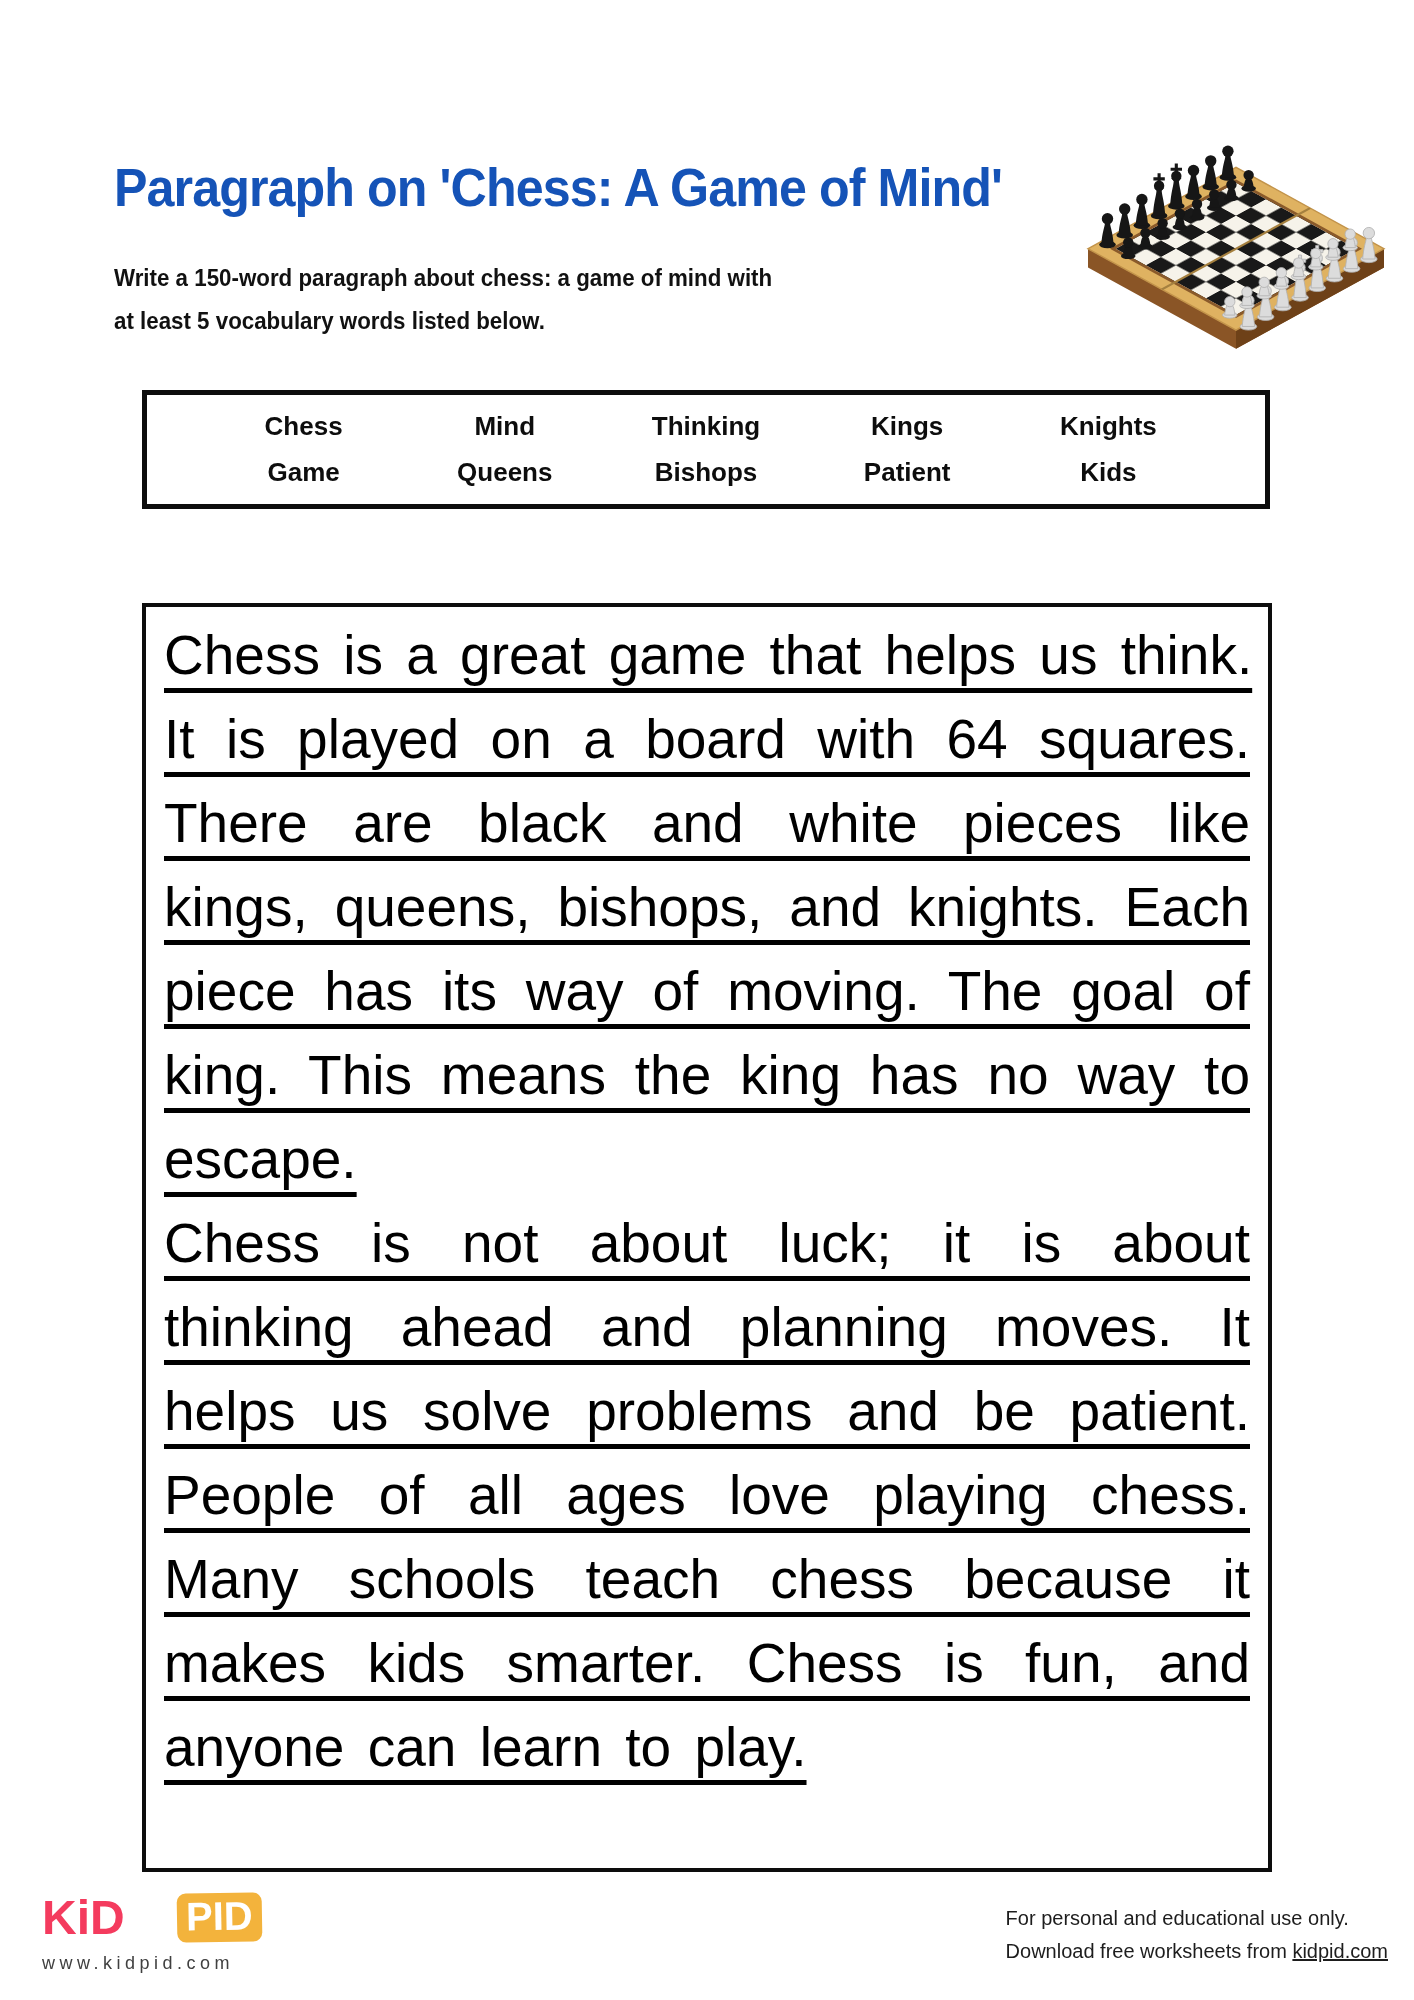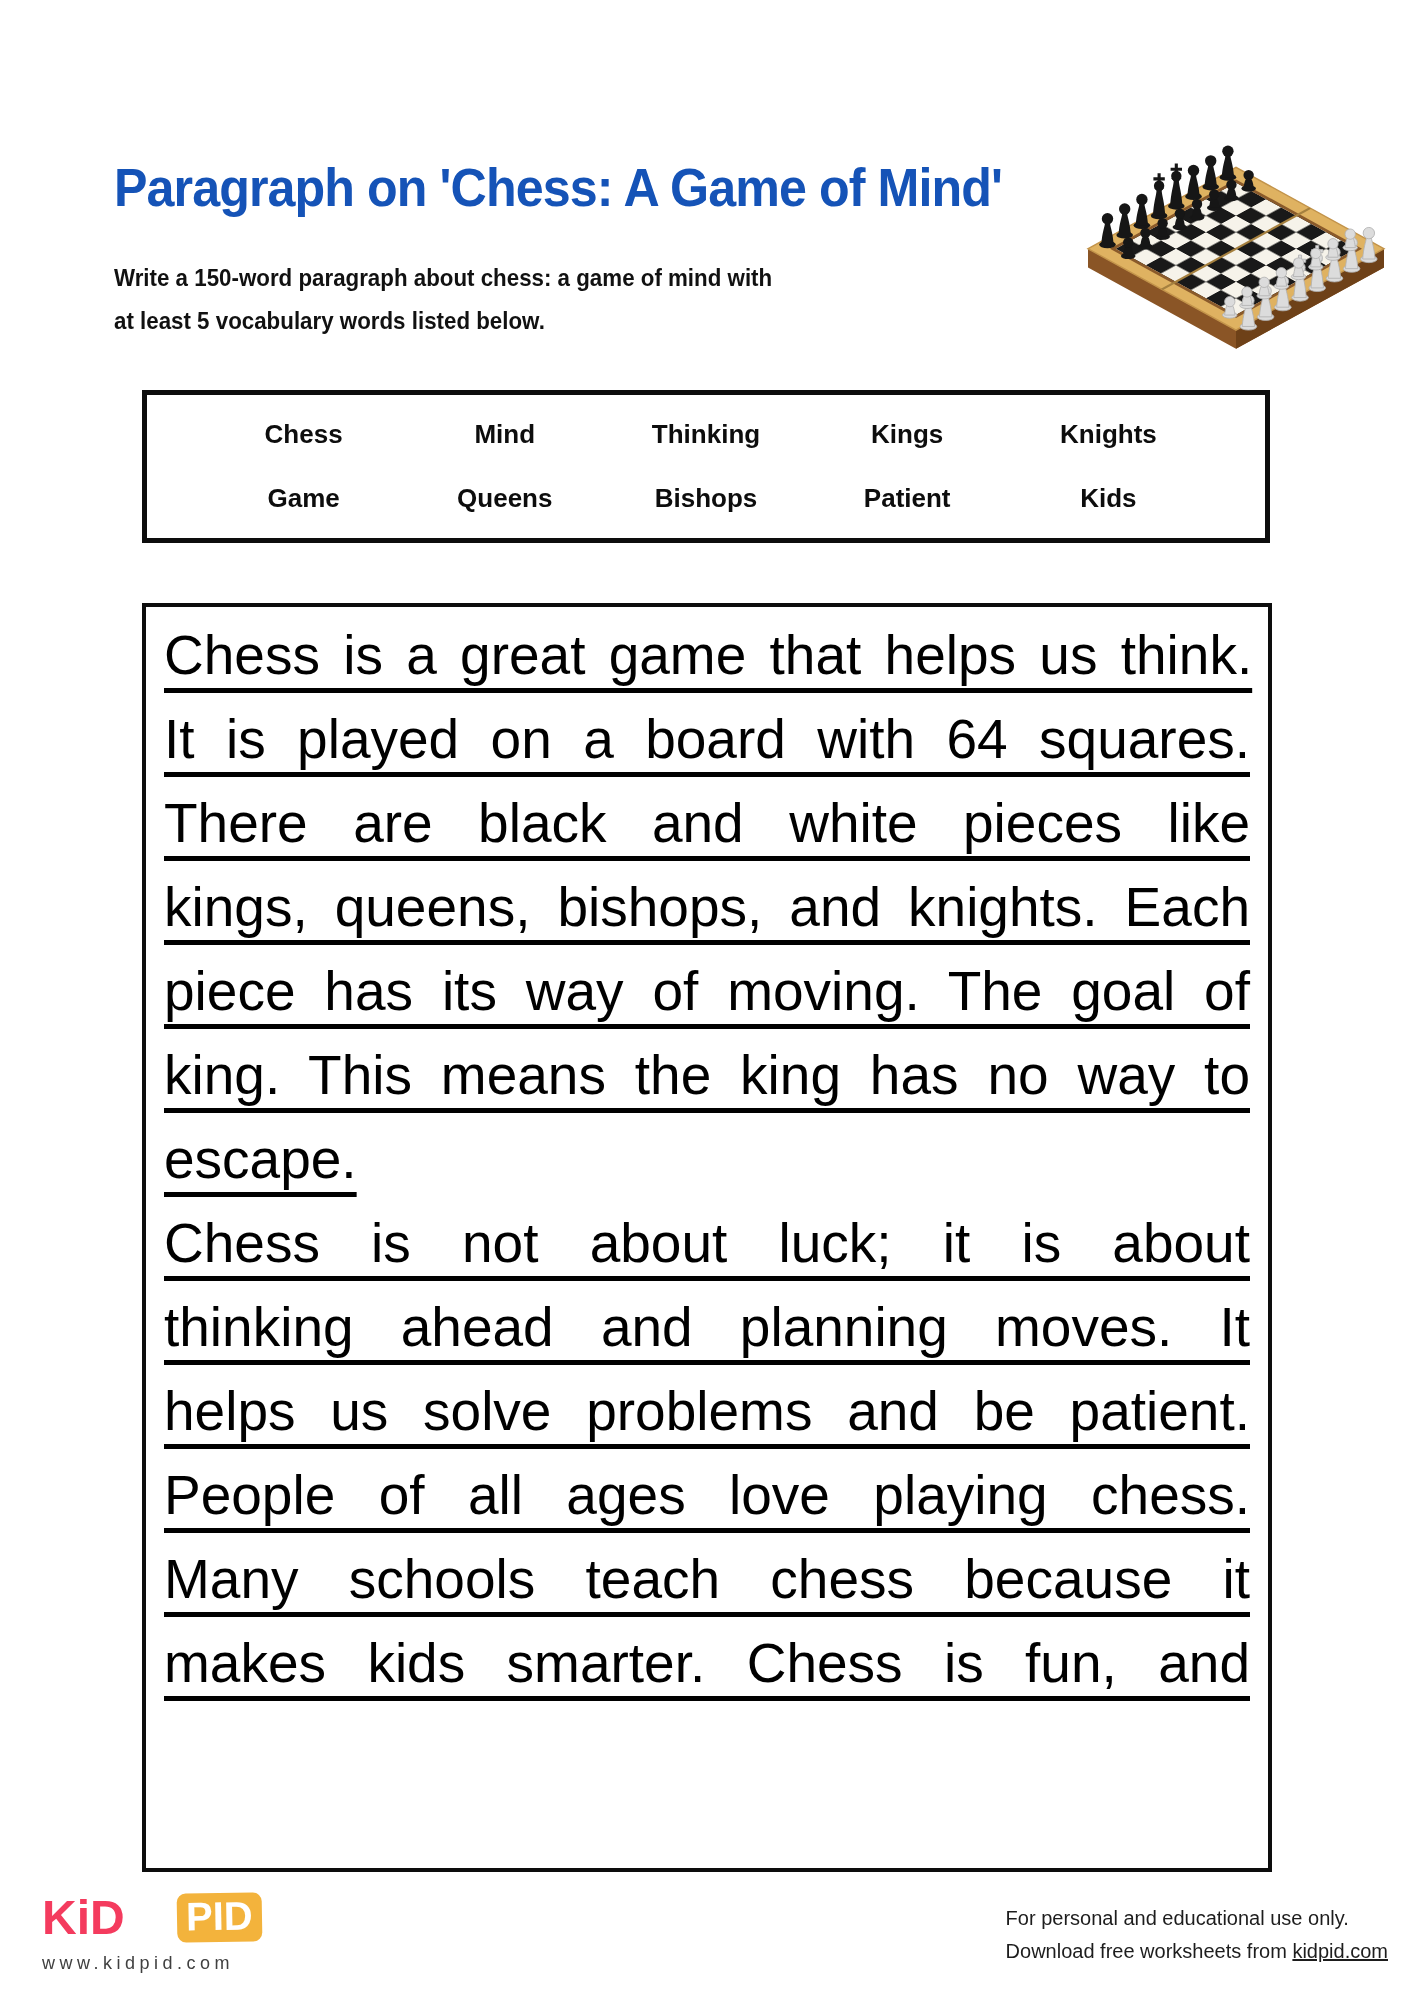--- a/index.html
+++ b/index.html
@@ -15,21 +15,21 @@
     transform:scaleX(.93); transform-origin:left top; z-index:2;
   }
   .subtitle{
     position:absolute; left:114px; top:256px;
     font-size:24px; font-weight:bold; color:#111; line-height:43px;
     transform:scaleX(.93); transform-origin:left top; white-space:nowrap; z-index:2;
   }
   .chess-art{ position:absolute; left:1080px; top:142px; z-index:1; }
   
   .vocab{
-    position:absolute; left:142px; top:390px; width:1128px; height:153px;
+    position:absolute; left:142px; top:390px; width:1128px; height:119px;
     border:5px solid #0d0d0d; box-sizing:border-box;
     display:grid; grid-template-columns:repeat(5,1fr); grid-template-rows:1fr 1fr;
     align-items:center; justify-items:center;
     font-size:26px; font-weight:bold; color:#0d0d0d; padding:8px 56px;
   }
   
   .writing{
     position:absolute; left:142px; top:603px; width:1130px; height:1269px;
     border:4px solid #0d0d0d; box-sizing:border-box;
     padding:6px 18px 4px 18px; color:#000;
@@ -166,20 +166,21 @@
     <div class="line">kings, queens, bishops, and knights. Each</div>
     <div class="line">piece has its way of moving. The goal of</div>
     <div class="line">king. This means the king has no way to</div>
     <div class="line last">escape.</div>
     <div class="line">Chess is not about luck; it is about</div>
     <div class="line">thinking ahead and planning moves. It</div>
     <div class="line">helps us solve problems and be patient.</div>
     <div class="line">People of all ages love playing chess.</div>
     <div class="line">Many schools teach chess because it</div>
     <div class="line">makes kids smarter. Chess is fun, and</div>
+    <div class="line last">anyone can learn to play.</div>
   </div>
 
   <div class="logo">
     <div class="logo-row">
       <span class="logo-kid">KiD</span>
       <span class="logo-pid">PID</span>
     </div>
     <div class="logo-url">www.kidpid.com</div>
   </div>
 

